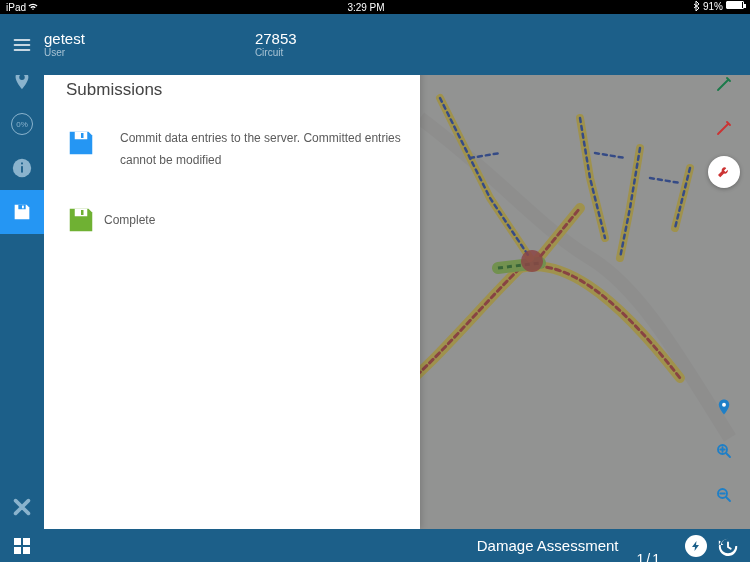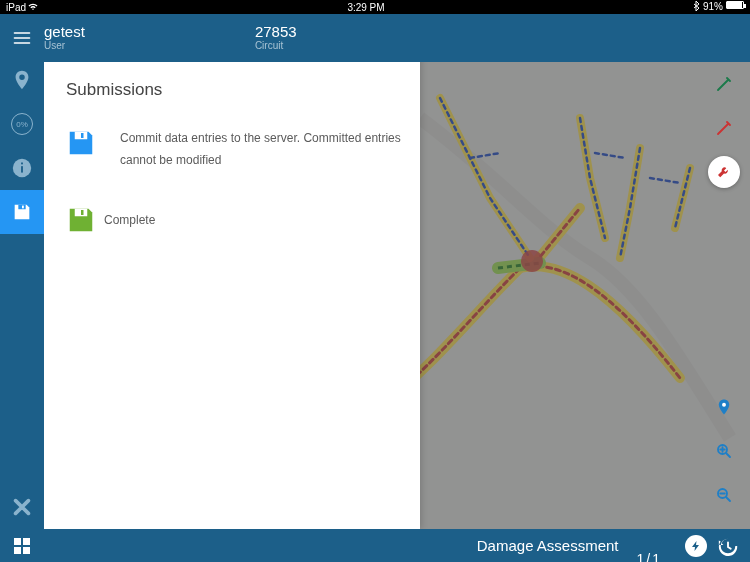--- a/index.html
+++ b/index.html
@@ -7,21 +7,21 @@
     body { width: 750px; height: 562px; position: relative; background: #7d8a88; }
 
     .statusbar { position: absolute; top: 0; left: 0; right: 0; height: 14px; background: #000; color: #fff; display: flex; align-items: center; font-size: 10px; padding: 0 6px; z-index: 30; }
     .statusbar .sb-left { flex: 0 0 auto; display: flex; align-items: center; gap: 1px; }
     .statusbar .sb-center { flex: 1; text-align: center; font-weight: 500; }
     .statusbar .sb-right { flex: 0 0 auto; display: flex; align-items: flex-start; gap: 3px; }
     .sb-batt { display:inline-block; width:18px; height:8px; border:1px solid #fff; border-radius:1px; position:relative; }
     .sb-batt::after { content:""; position:absolute; right:-3px; top:2px; width:2px; height:4px; background:#fff; }
     .sb-batt > i { display:block; height:100%; width:91%; background:#fff; }
 
-    .topbar { position: absolute; top: 14px; left: 0; right: 0; height: 48px; background: #1c5f89; color: #fff; display: flex; align-items: center; z-index: 25; }
+    .topbar { position: absolute; top: 14px; left: 0; right: 0; height: 61px; background: #1c5f89; color: #fff; display: flex; align-items: center; z-index: 25; }
     .hamburger { width: 44px; height: 44px; display:flex; align-items:center; justify-content:center; }
     .hamburger svg { width: 20px; height: 20px; }
     .titleblock { display:flex; flex-direction:column; line-height: 1.05; margin-right: 30px; }
     .titleblock .main { font-size: 15px; color: #fff; font-weight: 300; }
     .titleblock .sub { font-size: 10px; color: #a8c3d4; margin-top: 1px; }
     .titleblock.center { margin-left: 140px; }
 
     .sidenav { position: absolute; top: 58px; bottom: 33px; left: 0; width: 44px; background: #1c5f89; display:flex; flex-direction:column; align-items:center; z-index: 24; }
     .nav-spacer { flex: 1; }
     .nav-item { width: 44px; height: 44px; display:flex; align-items:center; justify-content:center; position:relative; }

